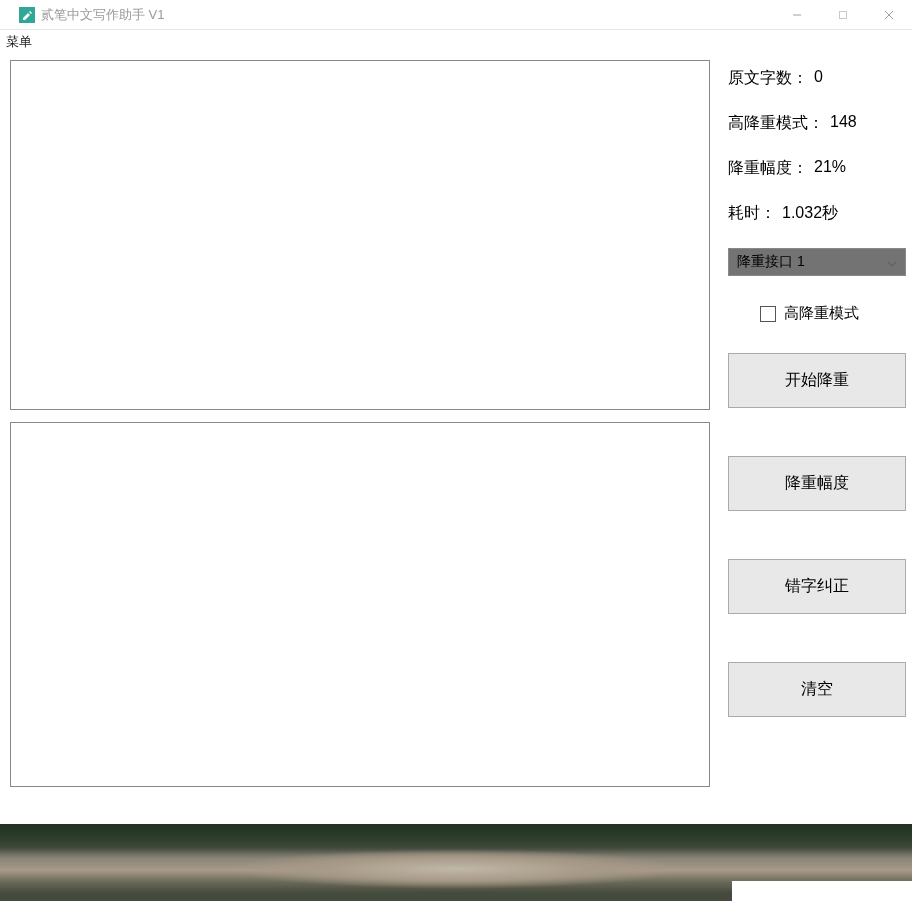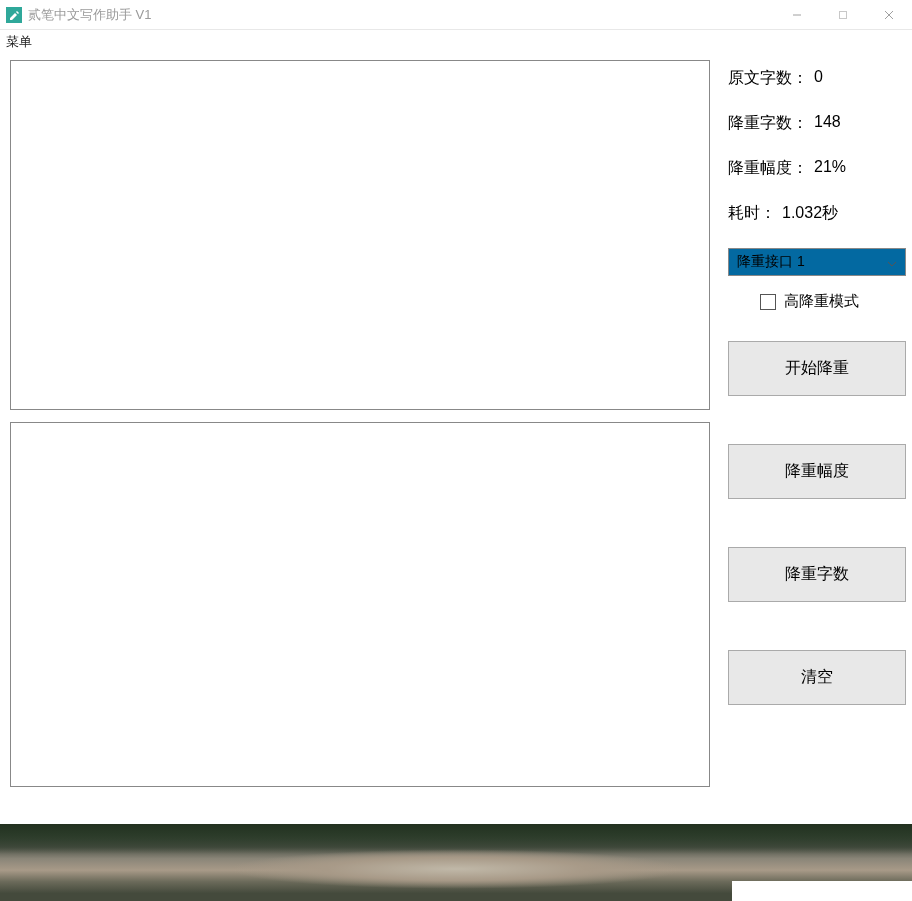--- a/index.html
+++ b/index.html
@@ -12,21 +12,21 @@
       height: 901px;
       font-family: "Microsoft YaHei", "SimSun", sans-serif;
       overflow: hidden;
       position: relative;
     }
     .titlebar {
       height: 30px;
       background: #ffffff;
       display: flex;
       align-items: center;
-      padding-left: 6px;
+      padding-left: 19px;
       border-bottom: 1px solid #e8e8e8;
     }
     .app-icon {
       width: 16px;
       height: 16px;
       background: #2fa89a;
       display: inline-flex;
       align-items: center;
       justify-content: center;
       margin-right: 6px;
@@ -105,26 +105,26 @@
       color: #000;
       margin-bottom: 24px;
       display: flex;
       gap: 6px;
     }
     .select-wrap {
       position: relative;
       width: 178px;
       height: 28px;
       border: 1px solid #888;
-      background: #0369a1;
+      background: #737373;
       display: flex;
       align-items: center;
       padding-left: 8px;
       font-size: 14px;
-      margin-bottom: 16px;
+      margin-bottom: 28px;
       cursor: default;
     }
     .select-arrow {
       position: absolute;
       right: 8px;
       top: 50%;
       transform: translateY(-50%);
     }
     .checkbox-row {
       display: flex;
@@ -229,21 +229,21 @@
     <textarea class="textarea-box textarea-top" style=""></textarea>
     <textarea class="textarea-box textarea-bottom" style=""></textarea>
   </div>
 
   <div class="right-col">
     <div class="stat-line">
       <span>原文字数：</span>
       <span>0</span>
     </div>
     <div class="stat-line">
-      <span>降重字数：</span>
+      <span>高降重模式：</span>
       <span>148</span>
     </div>
     <div class="stat-line">
       <span>降重幅度：</span>
       <span>21%</span>
     </div>
     <div class="stat-line">
       <span>耗时：</span>
       <span>1.032秒</span>
     </div>
@@ -258,21 +258,21 @@
     </div>
 
 
     <div class="checkbox-row">
       <span class="checkbox-box"></span>
       <span>高降重模式</span>
     </div>
 
     <div class="action-btn">开始降重</div>
     <div class="action-btn">降重幅度</div>
-    <div class="action-btn">降重字数</div>
+    <div class="action-btn">错字纠正</div>
     <div class="action-btn">清空</div>
   </div>
 </div>
 
 <div class="footer-bg">
   <div class="footer-trees"></div>
   <div class="footer-lake"></div>
   <div class="footer-white"></div>
 </div>
 

